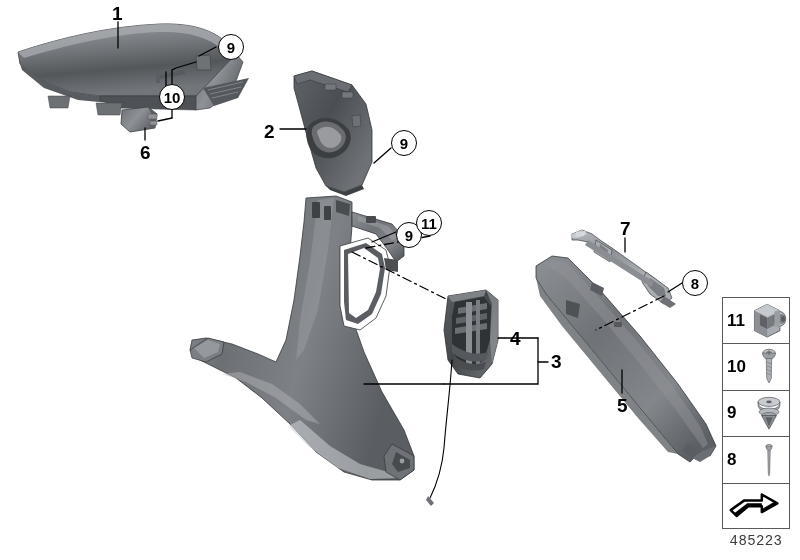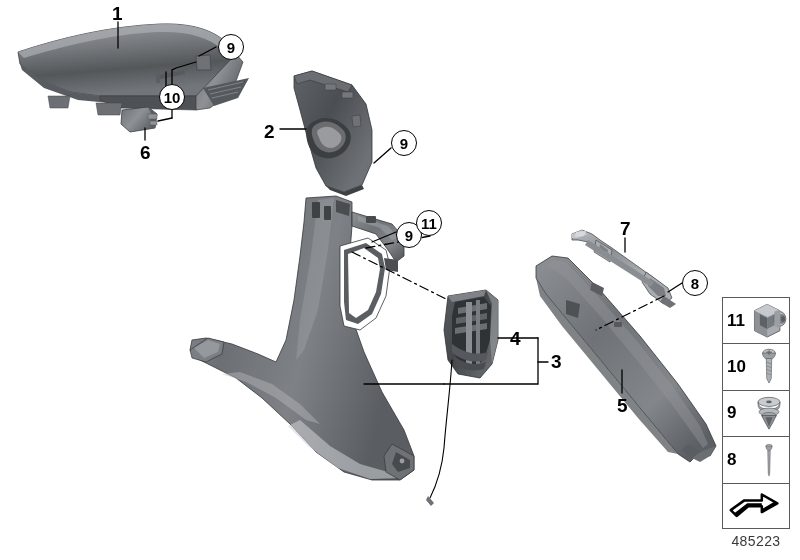--- a/index.html
+++ b/index.html
@@ -59,21 +59,21 @@
     font-family:"Liberation Sans", sans-serif;
     font-weight:bold;font-size:17px;color:#000;
     margin-left:4px;width:22px;flex:none;
   }
   .legend-art{flex:1;height:100%;position:relative;}
   .legend-art svg{position:absolute;left:0;top:0;width:100%;height:100%;}
   #legend-caption{
     position:absolute;
     left:722px;top:533px;width:68px;
     text-align:center;
-    font-family:Liberation Sans, sans-serif;
+    font-family:Liberation Mono, monospace;
     font-size:14px;
     letter-spacing:0.4px;
     color:#3a3a3a;
   }
 </style>
 </head>
 <body>
 
 <div id="stage">
 

